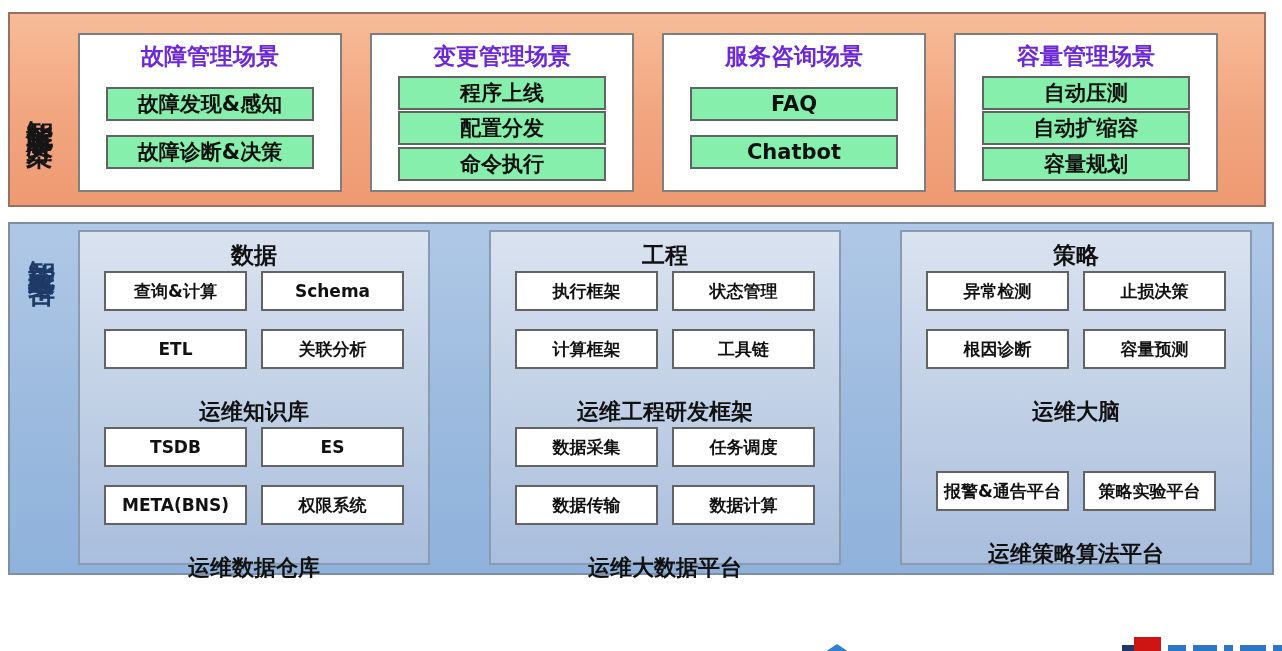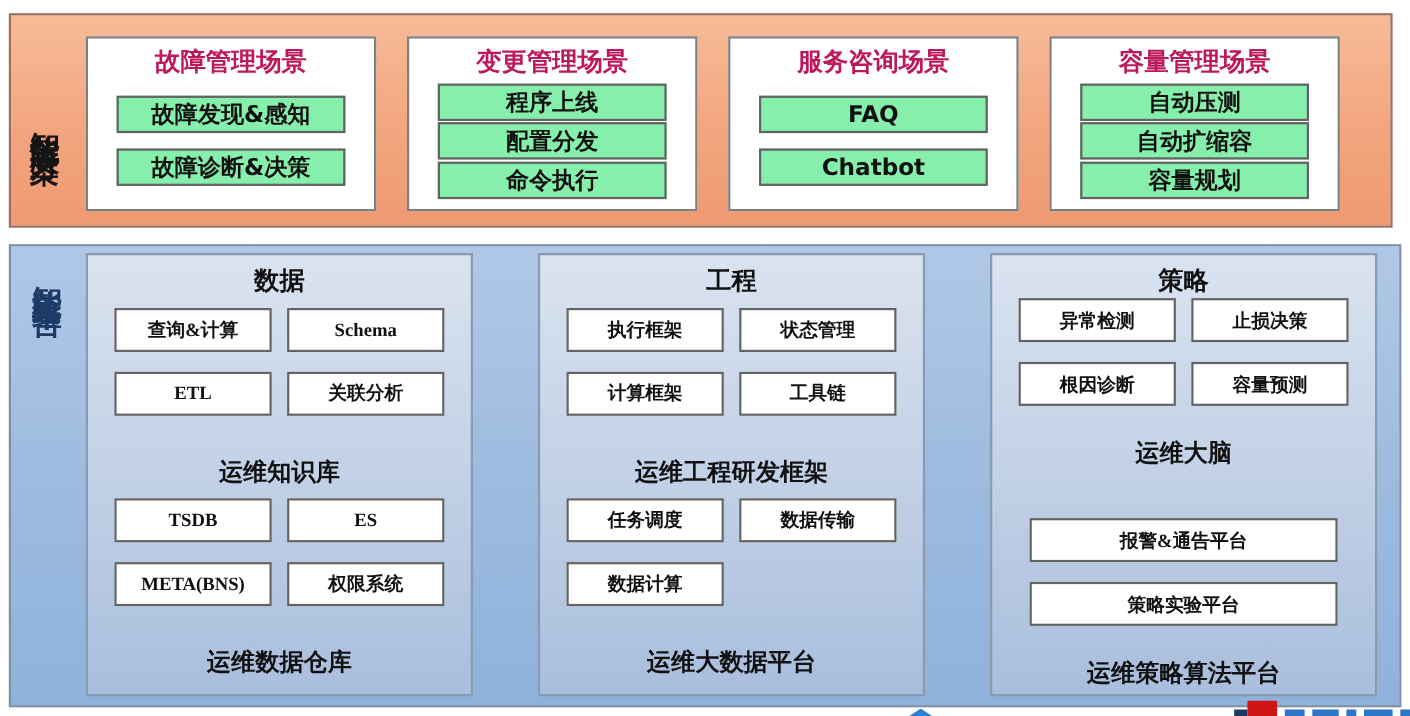--- a/index.html
+++ b/index.html
@@ -8,37 +8,37 @@
   
   .band-top{left:8px;top:12px;width:1258px;height:195px;border:2px solid #9b6f60;
     background:linear-gradient(180deg,#f7bb98 0%,#f2a57e 55%,#ee9a72 100%);}
   .vtitle{display:flex;align-items:center;justify-content:center;}
   .band-top .vtitle{width:60px;}
   .vtitle span{writing-mode:vertical-rl;text-orientation:upright;font-size:27px;font-weight:bold;
     color:#151515;letter-spacing:4px;line-height:1;}
   .cards{flex:1;display:flex;gap:28px;padding:19px 46px 13px 8px;box-sizing:border-box;}
   .card{flex:1;background:#fff;border:2px solid #7f7f7f;box-sizing:border-box;
     display:flex;flex-direction:column;}
-  .card-title{text-align:center;font-size:23px;font-weight:bold;color:#be185d;padding-top:6px;}
+  .card-title{text-align:center;font-size:23px;font-weight:bold;color:#6d28d9;padding-top:6px;}
   .card-items{flex:1;display:flex;flex-direction:column;justify-content:space-evenly;
     padding:2px 26px 8px;}
   .scenario-item{height:34px;border:2px solid #636363;background:#86efac;box-sizing:border-box;
     display:flex;align-items:center;justify-content:center;font-size:21px;font-weight:bold;color:#111;}
   
-  .band-bottom{left:8px;top:222px;width:1266px;height:421px;border:2px solid #7d8ea6;
-    background:linear-gradient(180deg,#b0c8e7 0%,#9bbade 55%,#8fb2dc 100%);font-family:Liberation Serif, serif;}
+  .band-bottom{left:8px;top:222px;width:1266px;height:353px;border:2px solid #7d8ea6;
+    background:linear-gradient(180deg,#b0c8e7 0%,#9bbade 55%,#8fb2dc 100%);}
   .band-bottom .vtitle{width:64px;align-items:flex-start;padding-top:14px;box-sizing:border-box;}
   .band-bottom .vtitle span{color:#1e3a66;}
   .panels{flex:1;display:flex;justify-content:space-between;padding:6px 20px 8px 4px;box-sizing:border-box;}
   .panel{width:352px;box-sizing:border-box;border:2px solid #8a9ab0;
     background:linear-gradient(180deg,#dae3f0 0%,#c2d1e6 50%,#a9bedd 100%);
     display:flex;flex-direction:column;justify-content:space-between;padding:8px 0 14px;}
   .panel-header{text-align:center;font-size:23px;font-weight:bold;color:#111;}
   .module-grid{display:grid;grid-template-columns:1fr 1fr;gap:18px 14px;padding:0 24px;}
-  .module-grid.wide{grid-template-columns:1fr;padding:0 34px;margin-top:44px;}
+  .module-grid.wide{grid-template-columns:1fr 1fr;padding:0 34px;margin-top:44px;}
   .module-box{height:40px;border:2px solid #636363;background:#fff;box-sizing:border-box;
     display:flex;align-items:center;justify-content:center;font-size:17px;font-weight:bold;color:#111;}
   .panel-label,.panel-footer{text-align:center;font-size:22px;font-weight:bold;color:#111;margin-top:28px;}
   
   .wm-diamond{position:absolute;left:816px;top:644px;width:42px;height:14px;background:#2f80d0;
     clip-path:polygon(50% 0,100% 100%,0 100%);}
   .wm-navy{position:absolute;left:1122px;top:645px;width:12px;height:6px;background:#1f3864;}
   .wm-red{position:absolute;left:1134px;top:637px;width:27px;height:14px;background:#cf1414;}
   .wm-text{position:absolute;left:1168px;top:645px;display:flex;gap:7px;}
   .wm-text i{display:block;height:6px;background:#2e75c8;}
@@ -119,20 +119,21 @@
     <div class="panel">
       <div class="panel-header">工程</div>
       <div class="module-grid">
         <div class="module-box">执行框架</div>
         <div class="module-box">状态管理</div>
         <div class="module-box">计算框架</div>
         <div class="module-box">工具链</div>
       </div>
       <div class="panel-label">运维工程研发框架</div>
       <div class="module-grid">
+        <div class="module-box">数据采集</div>
         <div class="module-box">任务调度</div>
         <div class="module-box">数据传输</div>
         <div class="module-box">数据计算</div>
       </div>
       <div class="panel-footer">运维大数据平台</div>
     </div>
 
     <div class="panel">
       <div class="panel-header">策略</div>
       <div class="module-grid">

